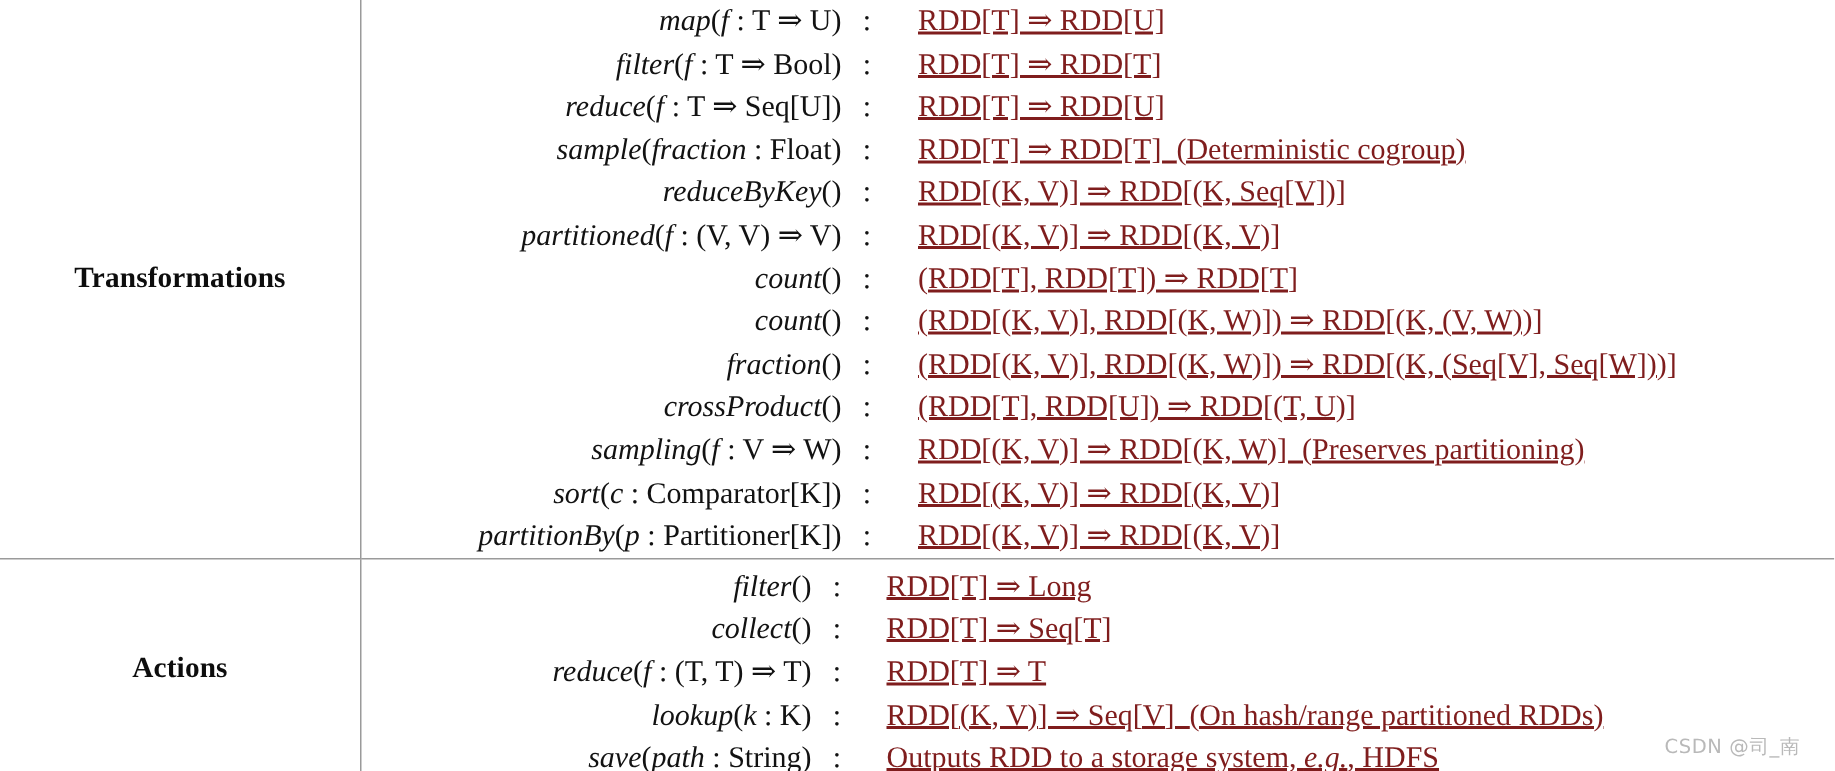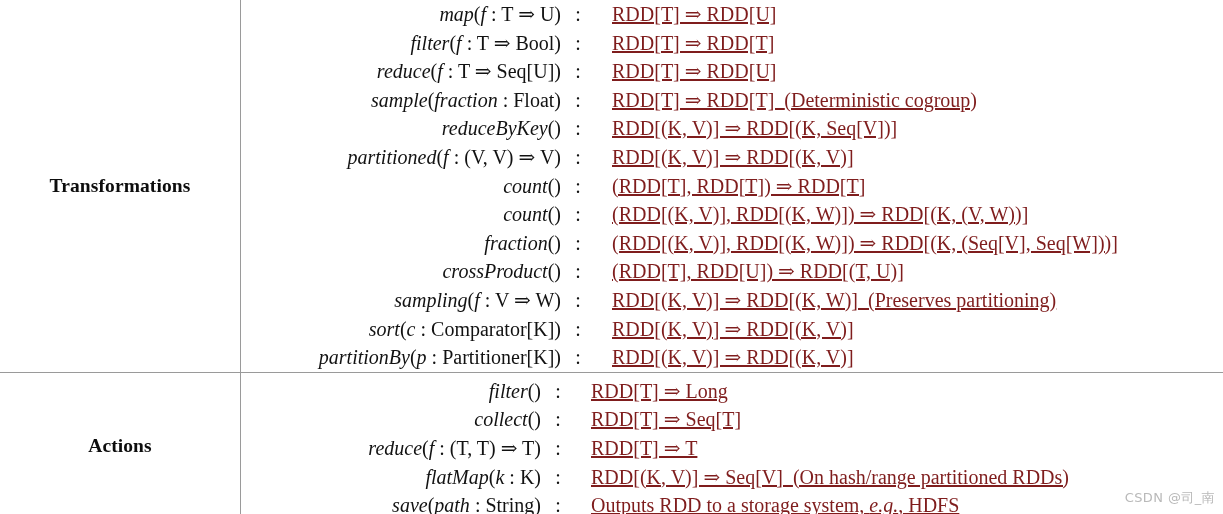--- a/index.html
+++ b/index.html
@@ -100,21 +100,21 @@
   .rm { font-style: normal; }
   .it { font-style: italic; }
 
   
   .note { font-style: normal; }
   .eg { font-style: italic; }
 
   
   .watermark {
     position: absolute;
-    right: 8px;
+    right: 23px;
     bottom: 7px;
     font-family: "DejaVu Sans", "Liberation Sans", sans-serif;
     font-size: 13px;
     color: #b9b9b9;
     letter-spacing: 0.4px;
     user-select: none;
   }
 </style>
 </head>
 <body>
@@ -212,21 +212,21 @@
                 <div class="sig"><span class="it">collect</span><span class="rm">()</span></div>
                 <div class="colon">:</div>
                 <div class="type">RDD[T] ⇒ Seq[T]</div>
               </div>
               <div class="row">
                 <div class="sig"><span class="it">reduce</span><span class="rm">(<span class="it">f</span><span class="rm"> : </span>(T, T) ⇒ T)</span></div>
                 <div class="colon">:</div>
                 <div class="type">RDD[T] ⇒ T</div>
               </div>
               <div class="row">
-                <div class="sig"><span class="it">flatMap</span><span class="rm">(<span class="it">k</span><span class="rm"> : </span>K)</span></div>
+                <div class="sig"><span class="it">lookup</span><span class="rm">(<span class="it">k</span><span class="rm"> : </span>K)</span></div>
                 <div class="colon">:</div>
                 <div class="type">RDD[(K, V)] ⇒ Seq[V]&nbsp;&nbsp;<span class="note">(On hash/range partitioned RDDs)</span></div>
               </div>
               <div class="row">
                 <div class="sig"><span class="it">save</span><span class="rm">(<span class="it">path</span><span class="rm"> : </span>String)</span></div>
                 <div class="colon">:</div>
                 <div class="type">Outputs RDD to a storage system, <span class="eg">e.g.</span>, HDFS</div>
               </div>
             </div>
         </td>

